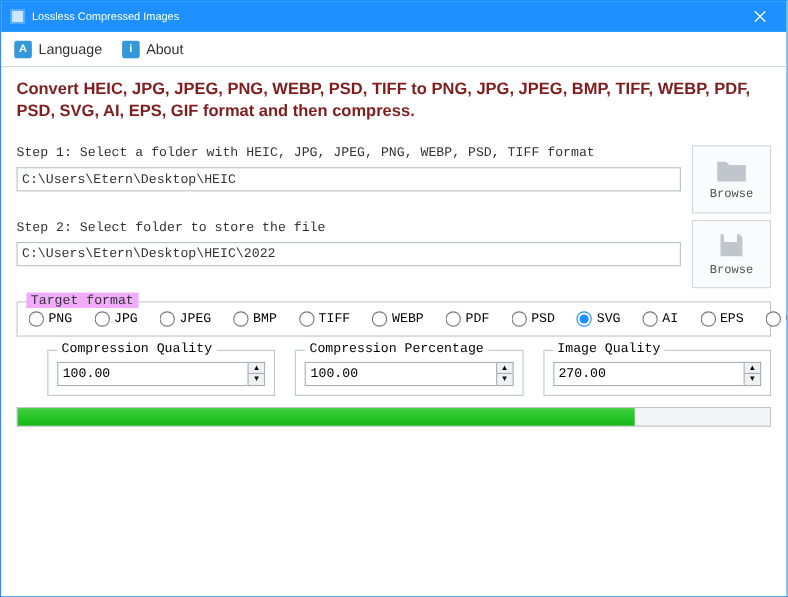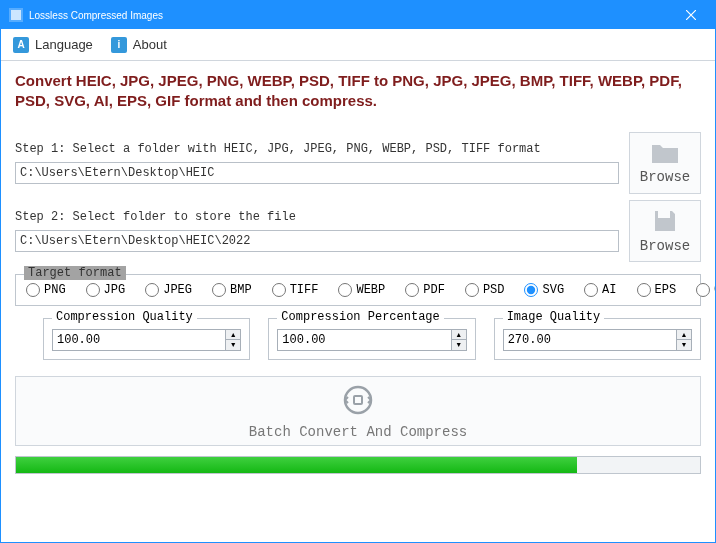--- a/index.html
+++ b/index.html
@@ -41,55 +41,55 @@
 .content { flex: 1; padding: 10px 14px 8px 14px; display:flex; flex-direction:column; }
 
 .headline {
   color: #7f1d1d;
   font-size: 15px;
   font-weight: bold;
   line-height: 1.35;
   margin-bottom: 20px;
 }
 
-.step-row { display:flex; align-items:center; gap: 10px; margin-bottom: 6px;}
+.step-row { display:flex; align-items:flex-start; gap: 10px; margin-bottom: 6px;}
 .step-block { flex:1; font-family: "Courier New", monospace; font-size: 12px; color:#333; }
 .step-label { margin-bottom: 6px; }
 .path-input {
   width: 100%;
   height: 22px;
   border: 1px solid #b9c0c8;
   background: #fff;
   font-family: "Courier New", monospace;
   font-size: 12px;
   color:#333;
   padding: 2px 4px;
 }
 .browse-btn {
   width: 72px; height: 62px;
   border: 1px solid #d0d6dd;
   background:#fafbfc;
   display:flex; flex-direction:column; align-items:center; justify-content:center;
   gap:0;
   font-family: "Courier New", monospace;
-  font-size:14px;
+  font-size:11px;
   color:#555;
   cursor:pointer;
 }
 .browse-btn svg { fill:#c1c6cc; }
 
 .fieldset {
   border: 1px solid #bfc6ce;
   margin-top: 6px;
   padding: 8px 10px 8px 10px;
   position: relative;
 }
 .fieldset-legend {
   position:absolute; top:-9px; left:8px;
-  background:#a3a3a3; padding:0 4px;
+  background:#f0abfc; padding:0 4px;
   font-family:"Courier New", monospace;
   font-size:12px;
   color:#333;
 }
 .formats-row { display:flex; gap:20px; justify-content:space-between;}
 .fmt { display:flex; align-items:center; gap:4px; font-family:"Courier New", monospace; font-size:12px; cursor:pointer;}
 .fmt input[type=radio] { margin:0; width:14px; height:14px; cursor:pointer; accent-color:#1e90ff;}
 
 .num-row { display:flex; gap:18px; margin-top:12px;margin-left:28px;}
 .num-group { flex:1; border:1px solid #bfc6ce; padding:10px 8px 8px 8px; position:relative;}
@@ -280,27 +280,17 @@
       <div class="spinner">
         <input value="270.00" style="">
         <div class="spin-btns">
             <button>▲</button>
             <button>▼</button>
           </div>
       </div>
     </div>
   </div>
 
-  <button class="batch-btn">
-    <span class="batch-icon">
-      <svg width="36" height="36" viewBox="0 0 36 36">
-        <circle cx="18" cy="18" r="13" stroke-width="2.5"></circle>
-        <rect x="14" y="14" width="8" height="8" rx="1" stroke-width="2"></rect>
-        <path d="M31 18 l-3 -3 M31 18 l-3 3 M5 18 l3 -3 M5 18 l3 3" stroke-width="2"></path>
-      </svg>
-    </span>
-    <span>Batch Convert And Compress</span>
-  </button>
 
   <div class="progress">
     <div class="progress-inner" id="progress-inner" style="width: 82%;"></div>
   </div>
 </div>
 
 </body></html>

